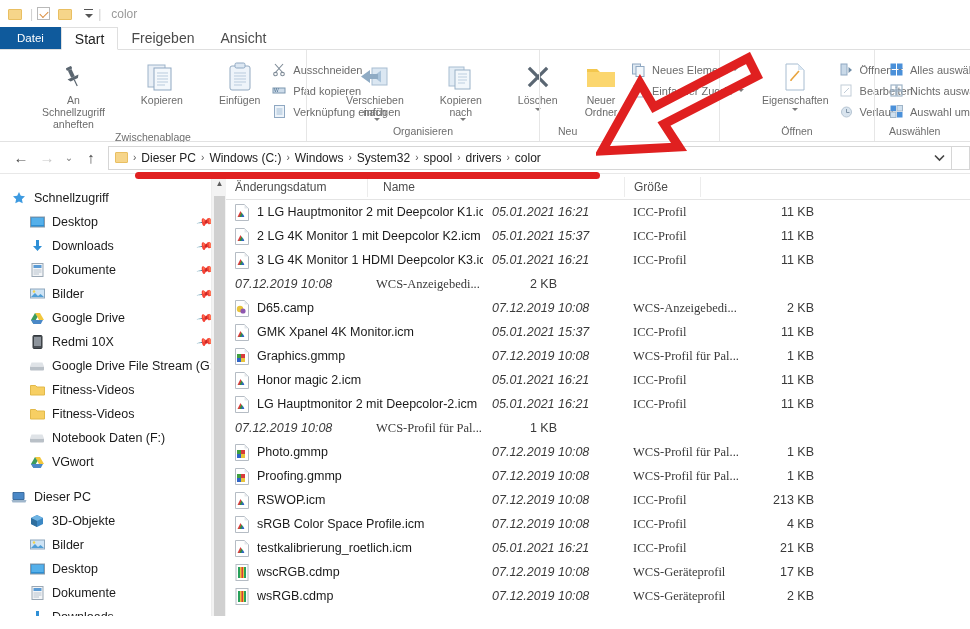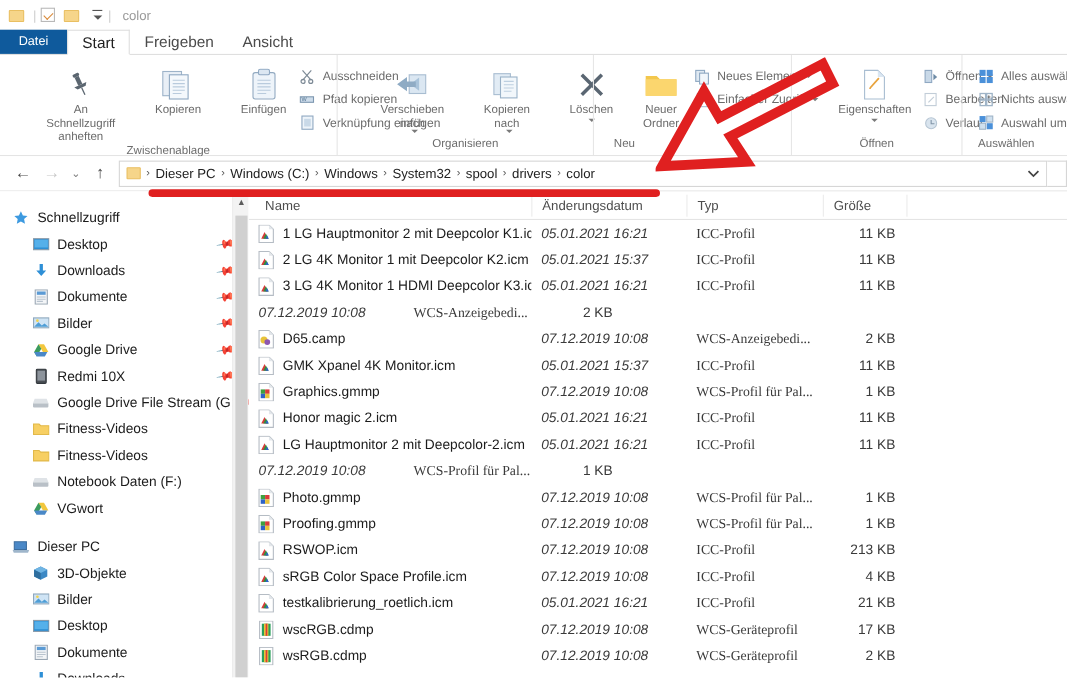--- a/index.html
+++ b/index.html
@@ -709,23 +709,22 @@
       </div>
 
       <div class="nav-scroll">
         <div class="arrowup">▲</div>
         <div class="thumb"></div>
       </div>
     </div>
 
     <div class="listpane">
       <div class="colhead">
+        <div class="col c-date">Änderungsdatum</div>
         <div class="col c-name">Name</div>
-        <div class="col c-date">Änderungsdatum</div>
-        <div class="col c-type">Typ</div>
         <div class="col c-size">Größe</div>
         <div class="col c-tail"></div>
       </div>
       <div id="rows-host">
           <div class="filerow">
             <div class="f-name">
               <span class="ficon">
                 <svg width="16" height="17" viewBox="0 0 16 17" class="svgbox">
                   <path d="M1.5 0.5h9l4 4v12h-13z" fill="#ffffff" stroke="#b5bcc4"></path>
                   <path d="M10.5 0.5l4 4h-4z" fill="#e3e7eb"></path>

